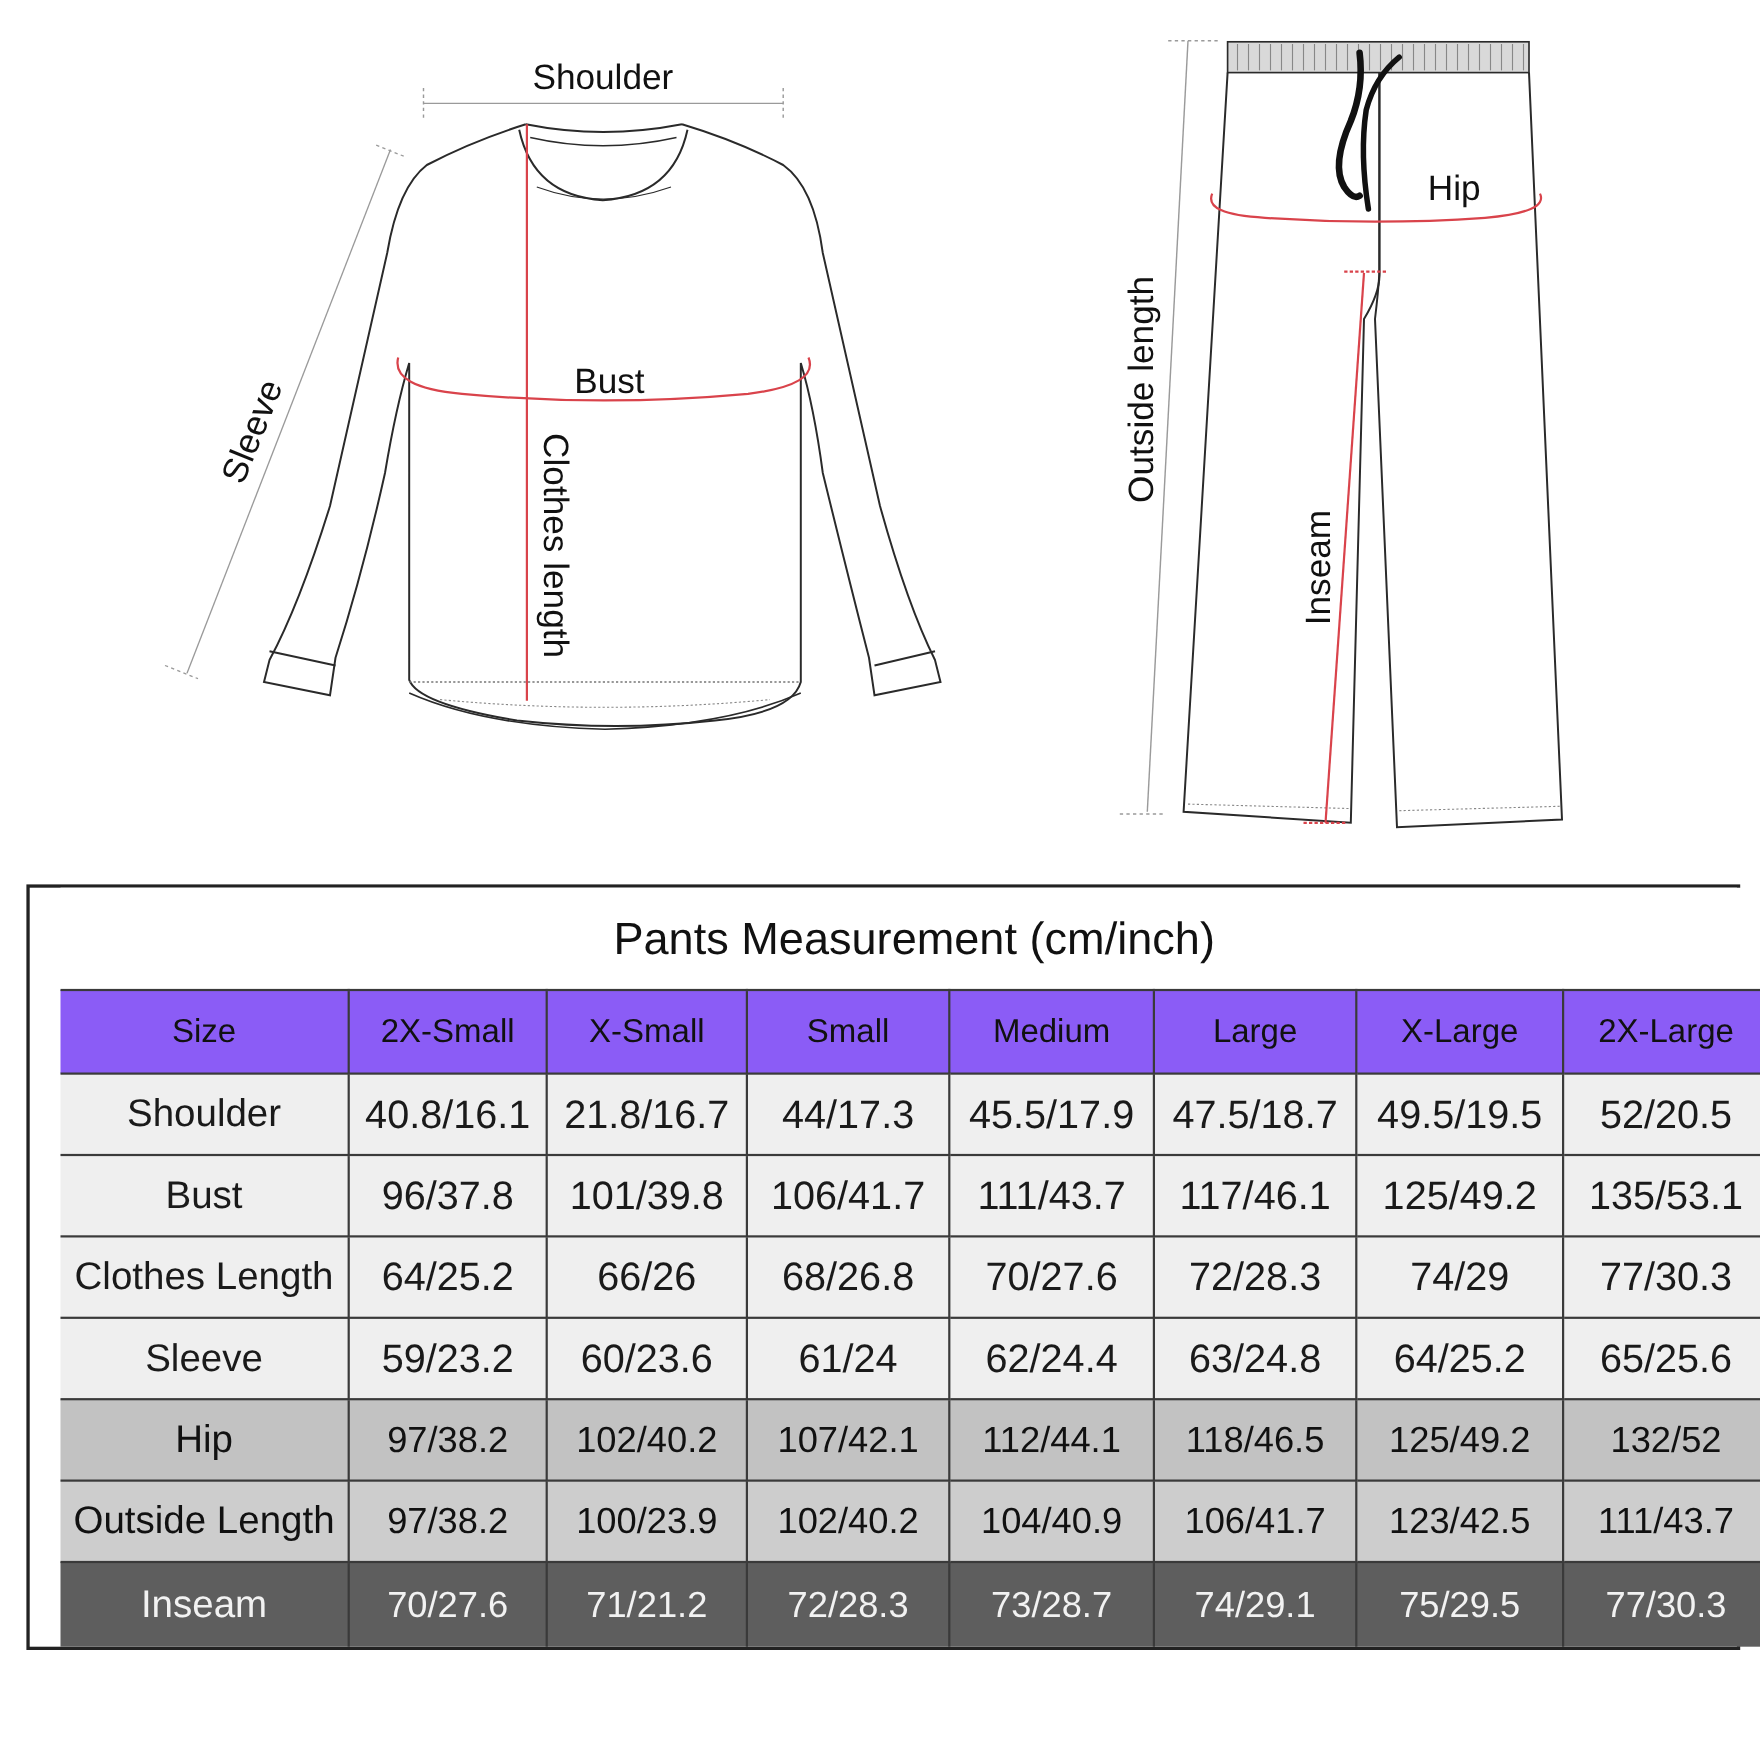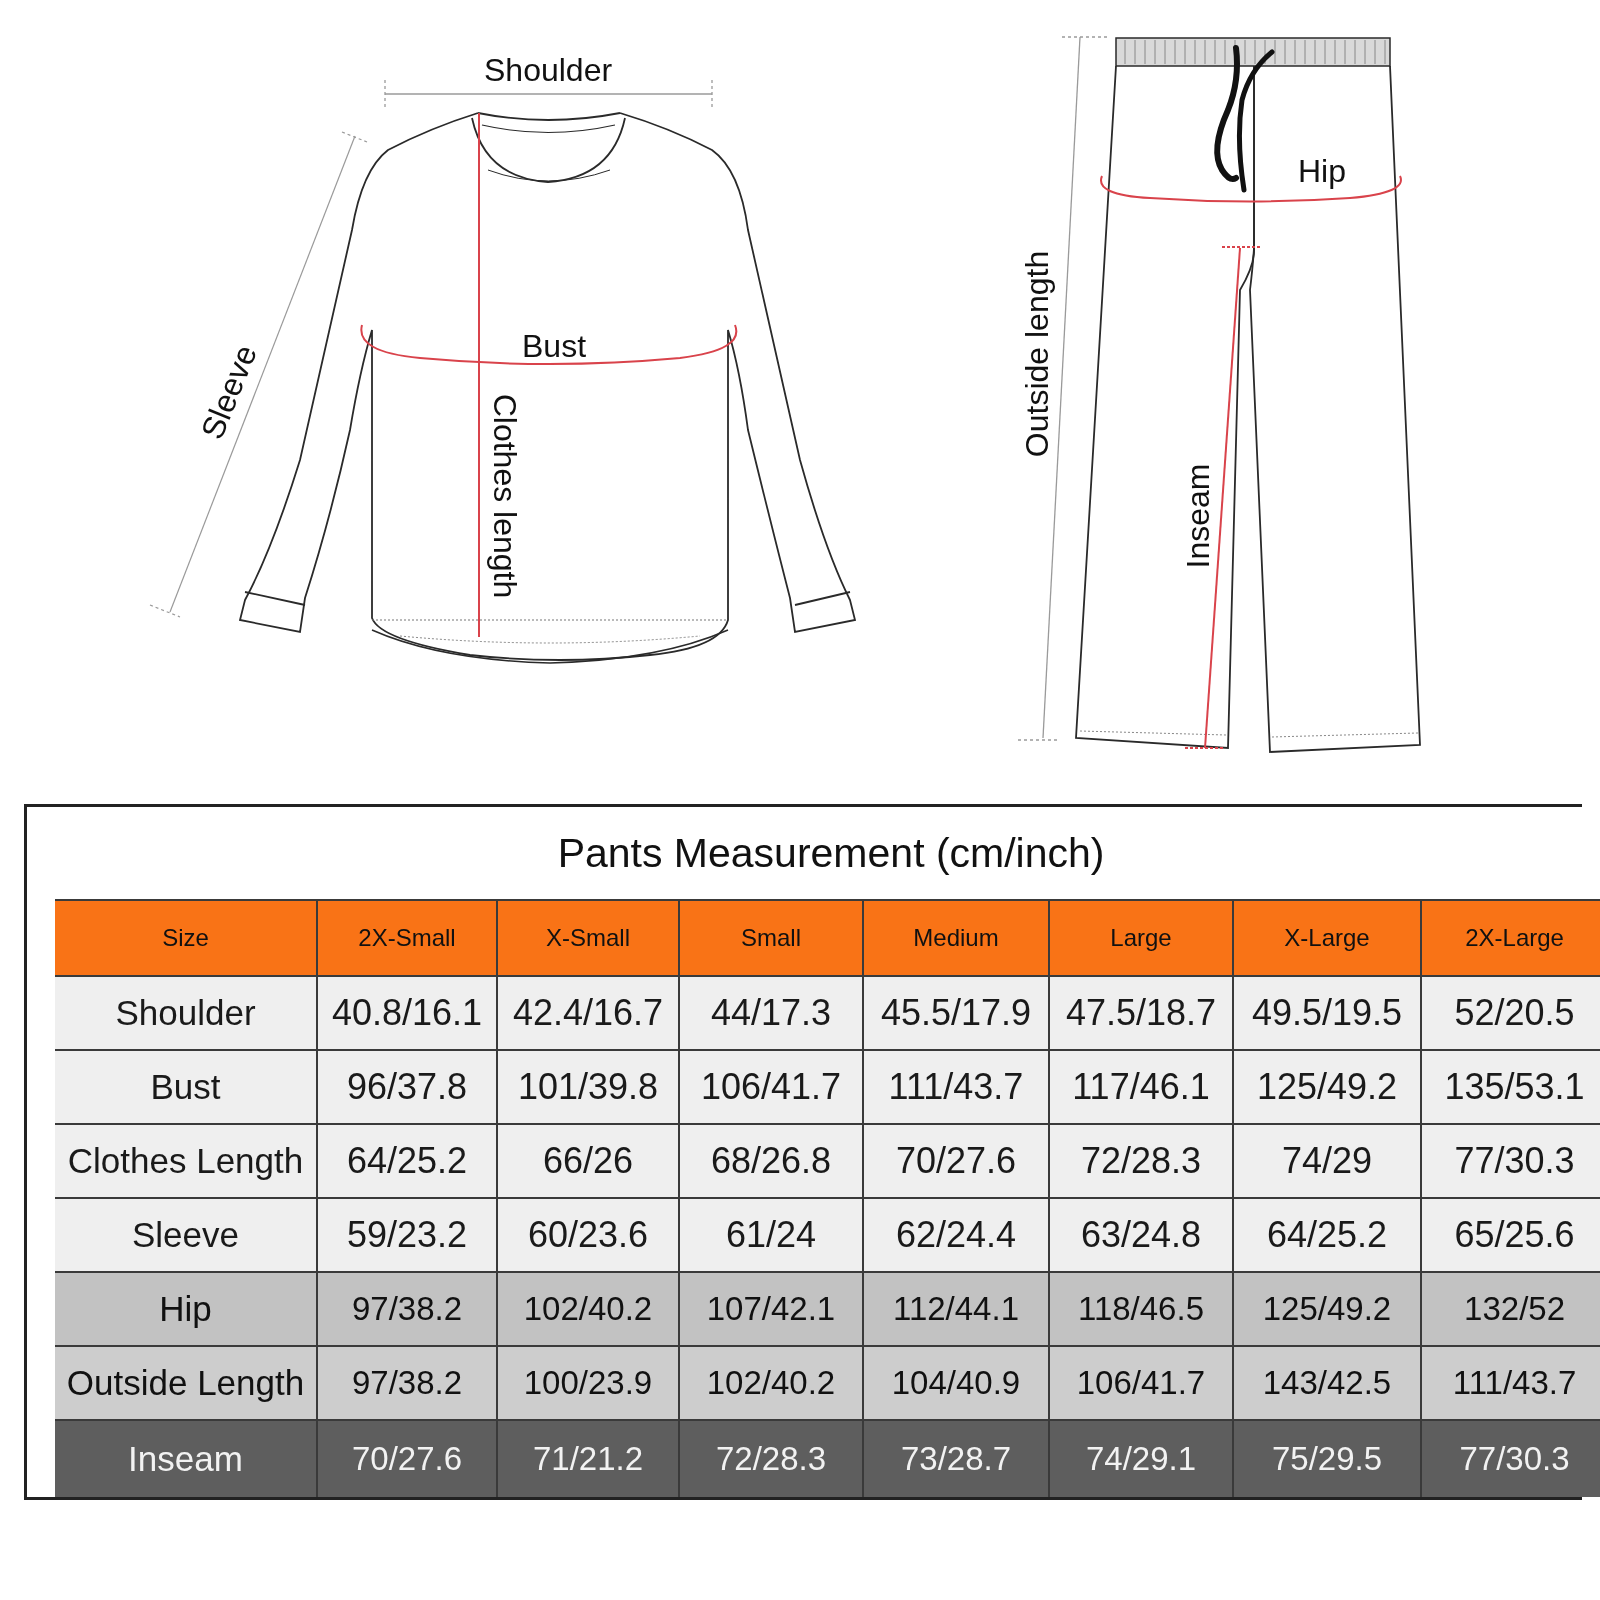--- a/index.html
+++ b/index.html
@@ -6,21 +6,21 @@
     body { width:1600px; height:1600px; position:relative; overflow:hidden; font-family:"Liberation Sans", sans-serif; }
     .diagram { position:absolute; left:0; top:0; width:1600px; height:780px; }
     .diagram svg { position:absolute; left:0; top:0; }
     .lbl { position:absolute; font-family:"Liberation Sans", sans-serif; font-size:32px; color:#111; white-space:nowrap; line-height:1; }
     .rot { transform-origin:center center; }
 
     .size-table { position:absolute; left:24px; top:804px; width:1558px; border:3px solid #222; box-sizing:border-box; }
     .size-table table { width:100%; border-collapse:collapse; table-layout:fixed; font-family:Liberation Sans, sans-serif;margin-left:28px; }
     .size-table td, .size-table th { border:2px solid #3a3a3a; text-align:center; font-weight:normal; padding:0; }
     .title-cell { height:92px; font-size:41px; color:#111; border-top:none !important; border-left:none !important; border-right:none !important; background:#fff; }
-    .hdr td { height:74px; font-size:24px; color:#111; background:#f97316; }
+    .hdr td { height:74px; font-size:30px; color:#111; background:#8b5cf6; }
     .r-light td { height:72px; font-size:36px; color:#1a1a1a; background:#efefef; }
     .r-mid td { height:72px; font-size:33px; color:#111; background:#c2c2c2; }
     .r-mid2 td { height:72px; font-size:33px; color:#111; background:#cdcdcd; }
     .r-dark td { height:78px; font-size:33px; color:#f5f5f5; background:#7a7a7a; }
     .r-darker td { height:76px; font-size:33px; color:#f2f2f2; background:#5e5e5e; }
     .rowhead { font-size:35px !important; }
     td:first-child { border-left:none !important; }
     td:last-child { border-right:none !important; }
     tr:last-child td { border-bottom:none !important; }
   </style>
@@ -152,21 +152,21 @@
       <td>X-Small</td>
       <td>Small</td>
       <td>Medium</td>
       <td>Large</td>
       <td>X-Large</td>
       <td>2X-Large</td>
     </tr>
     <tr class="r-light">
       <td class="rowhead">Shoulder</td>
       <td>40.8/16.1</td>
-      <td>42.4/16.7</td>
+      <td>21.8/16.7</td>
       <td>44/17.3</td>
       <td>45.5/17.9</td>
       <td>47.5/18.7</td>
       <td>49.5/19.5</td>
       <td>52/20.5</td>
     </tr>
     <tr class="r-light">
       <td class="rowhead">Bust</td>
       <td>96/37.8</td>
       <td>101/39.8</td>
@@ -206,21 +206,21 @@
       <td>125/49.2</td>
       <td>132/52</td>
     </tr>
     <tr class="r-mid2">
       <td class="rowhead">Outside Length</td>
       <td>97/38.2</td>
       <td>100/23.9</td>
       <td>102/40.2</td>
       <td>104/40.9</td>
       <td>106/41.7</td>
-      <td>143/42.5</td>
+      <td>123/42.5</td>
       <td>111/43.7</td>
     </tr>
     <tr class="r-darker">
       <td class="rowhead">Inseam</td>
       <td>70/27.6</td>
       <td>71/21.2</td>
       <td>72/28.3</td>
       <td>73/28.7</td>
       <td>74/29.1</td>
       <td>75/29.5</td>

